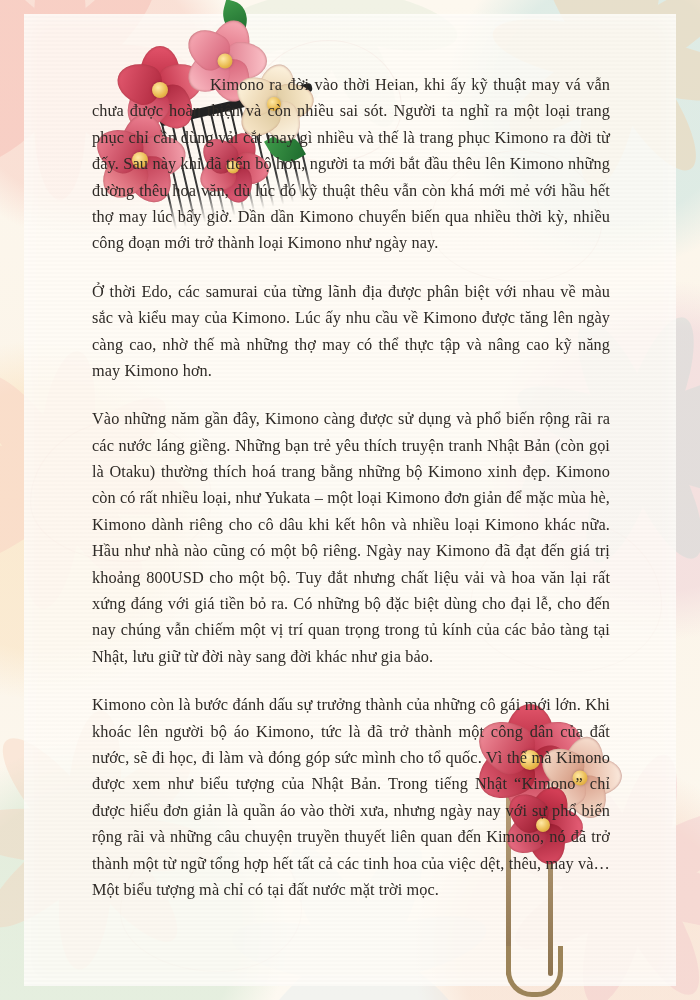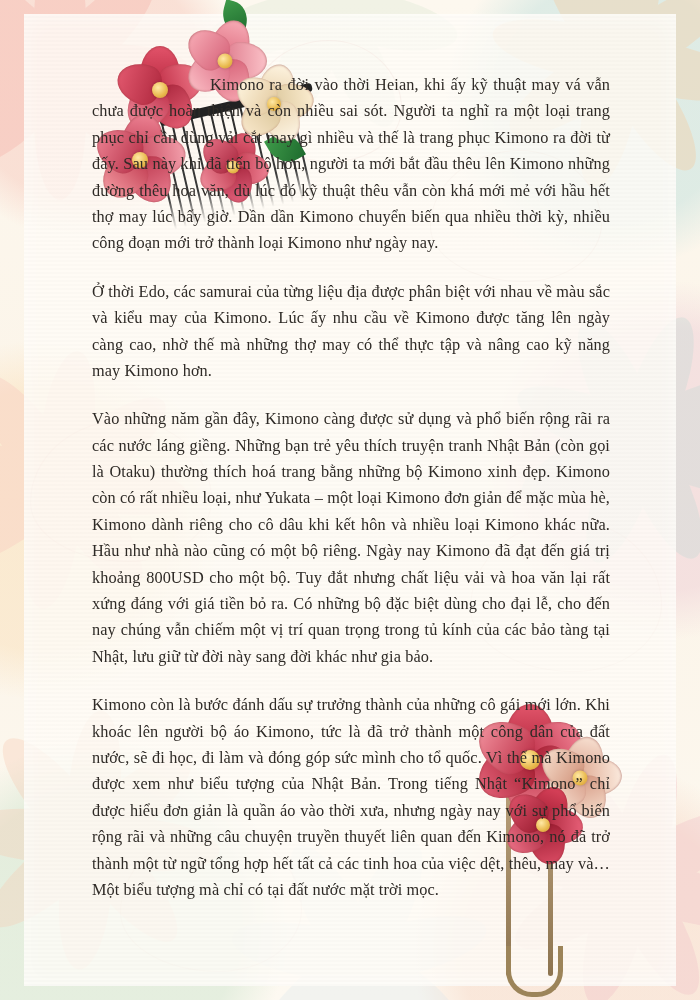--- a/index.html
+++ b/index.html
@@ -401,18 +401,18 @@
       <div class="petal" style="width:36px;height:40px;margin-left:-18px;margin-top:-40px;transform:rotate(94deg);background:linear-gradient(180deg,#e76078,#ab253b);"></div>
       <div class="petal" style="width:36px;height:40px;margin-left:-18px;margin-top:-40px;transform:rotate(166deg);background:linear-gradient(180deg,#d84a62,#9d1e33);"></div>
       <div class="petal" style="width:36px;height:40px;margin-left:-18px;margin-top:-40px;transform:rotate(238deg);background:linear-gradient(180deg,#e96e84,#ad2b41);"></div>
       <div class="petal" style="width:36px;height:40px;margin-left:-18px;margin-top:-40px;transform:rotate(310deg);background:linear-gradient(180deg,#d94e66,#9f2135);"></div>
       <div class="core" style="width:14px;height:14px;"></div>
     </div>
   </div>
 
   <div class="article">
     <p class="first">Kimono ra đời vào thời Heian, khi ấy kỹ thuật may vá vẫn chưa được hoàn thiện và còn nhiều sai sót. Người ta nghĩ ra một loại trang phục chỉ cần dùng vải cắt may gì nhiều và thế là trang phục Kimono ra đời từ đấy. Sau này khi đã tiến bộ hơn, người ta mới bắt đầu thêu lên Kimono những đường thêu hoa văn, dù lúc đó kỹ thuật thêu vẫn còn khá mới mẻ với hầu hết thợ may lúc bấy giờ. Dần dần Kimono chuyển biến qua nhiều thời kỳ, nhiều công đoạn mới trở thành loại Kimono như ngày nay.</p>
-    <p>Ở thời Edo, các samurai của từng liệu địa được phân biệt với nhau về màu sắc và kiểu may của Kimono. Lúc ấy nhu cầu về Kimono được tăng lên ngày càng cao, nhờ thế mà những thợ may có thể thực tập và nâng cao kỹ năng may Kimono hơn.</p>
+    <p>Ở thời Edo, các samurai của từng lãnh địa được phân biệt với nhau về màu sắc và kiểu may của Kimono. Lúc ấy nhu cầu về Kimono được tăng lên ngày càng cao, nhờ thế mà những thợ may có thể thực tập và nâng cao kỹ năng may Kimono hơn.</p>
     <p>Vào những năm gần đây, Kimono càng được sử dụng và phổ biến rộng rãi ra các nước láng giềng. Những bạn trẻ yêu thích truyện tranh Nhật Bản (còn gọi là Otaku) thường thích hoá trang bằng những bộ Kimono xinh đẹp. Kimono còn có rất nhiều loại, như Yukata – một loại Kimono đơn giản để mặc mùa hè, Kimono dành riêng cho cô dâu khi kết hôn và nhiều loại Kimono khác nữa. Hầu như nhà nào cũng có một bộ riêng. Ngày nay Kimono đã đạt đến giá trị khoảng 800USD cho một bộ. Tuy đắt nhưng chất liệu vải và hoa văn lại rất xứng đáng với giá tiền bỏ ra. Có những bộ đặc biệt dùng cho đại lễ, cho đến nay chúng vẫn chiếm một vị trí quan trọng trong tủ kính của các bảo tàng tại Nhật, lưu giữ từ đời này sang đời khác như gia bảo.</p>
     <p>Kimono còn là bước đánh dấu sự trưởng thành của những cô gái mới lớn. Khi khoác lên người bộ áo Kimono, tức là đã trở thành một công dân của đất nước, sẽ đi học, đi làm và đóng góp sức mình cho tổ quốc. Vì thế mà Kimono được xem như biểu tượng của Nhật Bản. Trong tiếng Nhật “Kimono” chỉ được hiểu đơn giản là quần áo vào thời xưa, nhưng ngày nay với sự phổ biến rộng rãi và những câu chuyện truyền thuyết liên quan đến Kimono, nó đã trở thành một từ ngữ tổng hợp hết tất cả các tinh hoa của việc dệt, thêu, may và… Một biểu tượng mà chỉ có tại đất nước mặt trời mọc.</p>
   </div>
 
 </div>
 
 </body></html>

